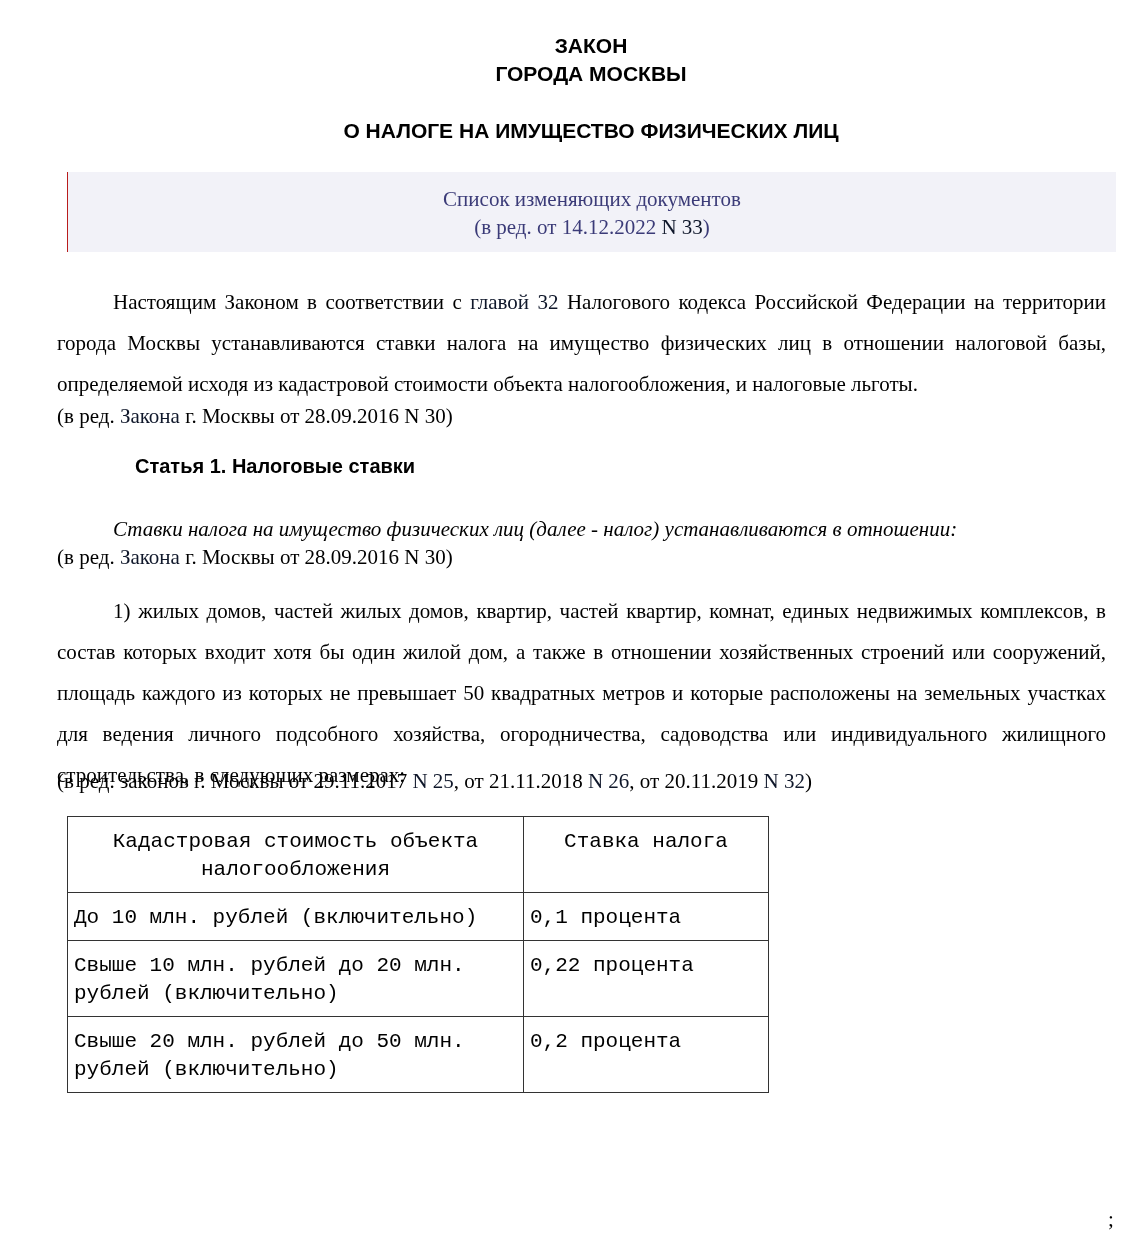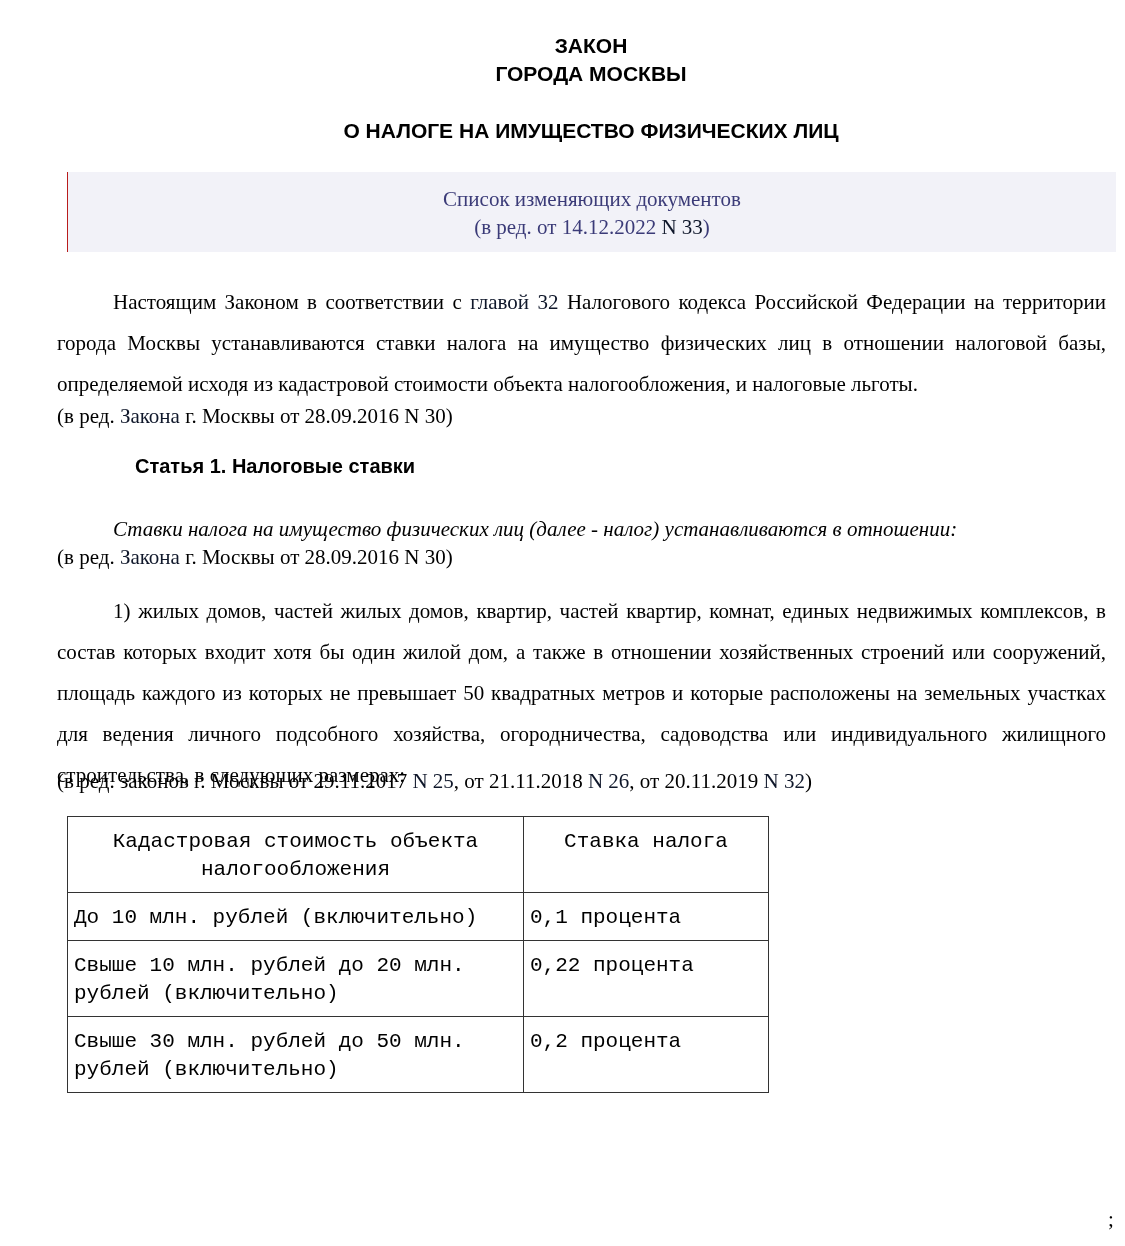--- a/index.html
+++ b/index.html
@@ -73,19 +73,19 @@
   </tr>
   <tr class="r1">
     <td class="c1">До 10 млн. рублей (включительно)</td>
     <td class="c2">0,1 процента</td>
   </tr>
   <tr class="rN">
     <td class="c1">Свыше 10 млн. рублей до 20 млн. рублей (включительно)</td>
     <td class="c2">0,22 процента</td>
   </tr>
   <tr class="rN">
-    <td class="c1">Свыше 30 млн. рублей до 50 млн. рублей (включительно)</td>
+    <td class="c1">Свыше 20 млн. рублей до 50 млн. рублей (включительно)</td>
     <td class="c2">0,2 процента</td>
   </tr>
 </tbody>
   </table>
 
 <div class="semicolon">;</div>
 
 </body></html>

